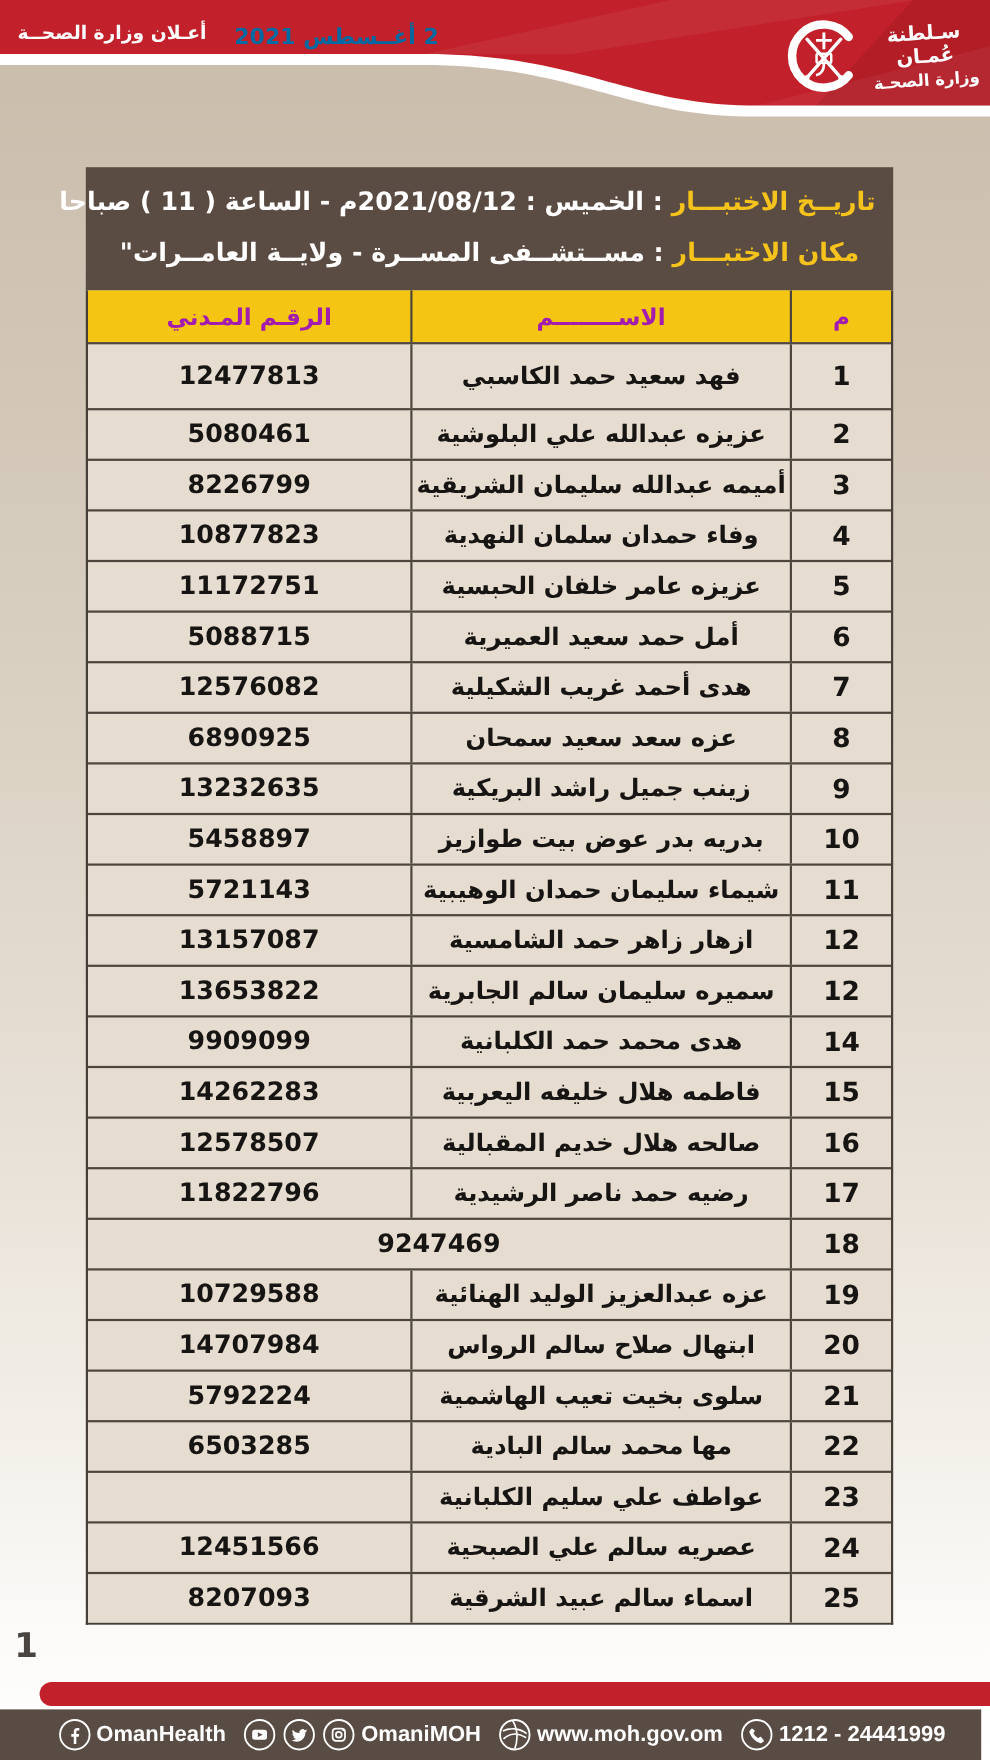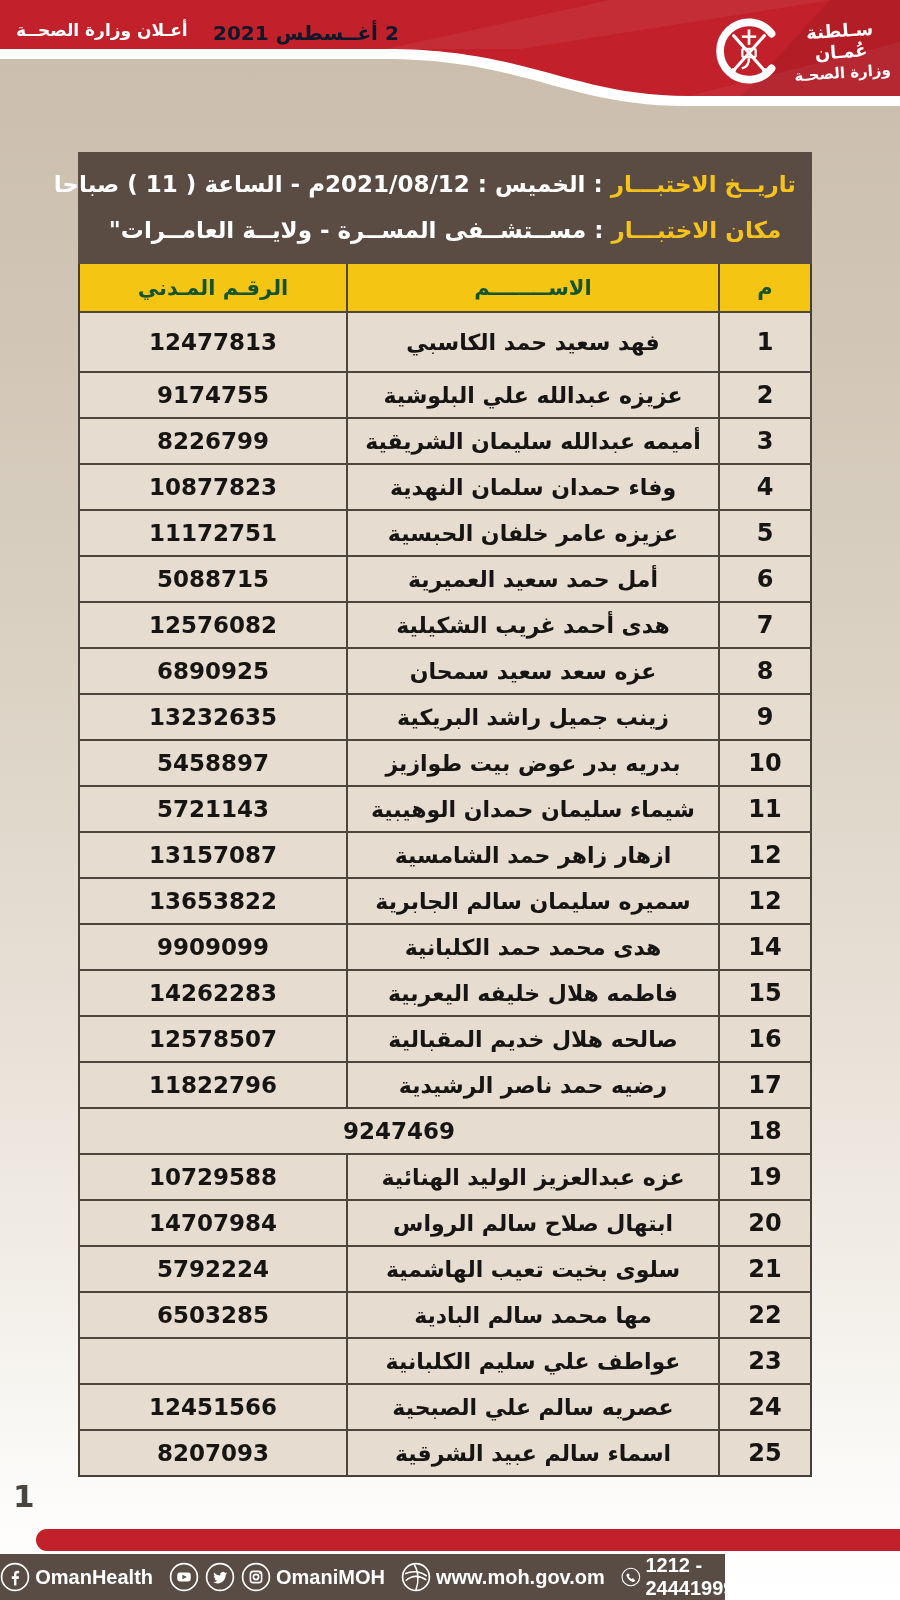--- a/index.html
+++ b/index.html
@@ -7,48 +7,48 @@
   body {
     font-family:"DejaVu Sans", sans-serif;
     width:900px; height:1600px; position:relative; overflow:hidden;
     background:linear-gradient(180deg,#c9bcab 0%,#d0c4b4 18%,#dbd2c4 42%,#e8e1d7 65%,#f3f0ea 82%,#fbfaf8 92%,#ffffff 100%);
   }
   .abs { position:absolute; }
 
   
   .banner-svg { left:0; top:0; width:900px; height:160px; }
   .hdr-title { left:16px; top:20px; color:#fff; font-weight:bold; font-size:17px; direction:rtl; }
-  .hdr-date  { left:213px; top:21px; color:#0f172a; font-weight:bold; font-size:20px; direction:rtl; }
+  .hdr-date  { left:213px; top:21px; color:#0369a1; font-weight:bold; font-size:20px; direction:rtl; }
   .logo { left:700px; top:8px; width:200px; height:90px; }
   .logo-cal { position:absolute; left:86px; top:12px; width:110px; text-align:center;
               color:#fff; direction:rtl; transform:rotate(-4deg); }
   .logo-cal .l1 { font-size:18px; font-weight:bold; letter-spacing:1px; }
   .logo-cal .l2 { font-size:15px; font-weight:bold; margin-top:2px; }
 
   
   .tbl { left:78px; top:152px; width:734px; }
   .info { background:#5a4c42; padding:9px 16px 11px; }
   .info .ln { text-align:center; direction:rtl; font-size:23px; font-weight:bold;
               color:#ffffff; line-height:46px; white-space:nowrap; }
   .info .lbl { color:#f6c21c; }
   .gridwrap { border:2px solid #463f37; border-top:none; }
   .hdr-row { display:flex; background:#f4c512; height:47px; }
   .row { display:flex; background:#e6dccf; height:46px; border-top:2px solid #4e463d; }
   .row.tall { height:60px; }
   .cell { display:flex; align-items:center; justify-content:center; color:#171513; font-weight:bold; }
   .cs { width:92px; border-left:2px solid #4e463d; font-size:24px; }
-  .cn { width:372px; border-left:2px solid #4e463d; font-size:22px; direction:rtl; }
+  .cn { width:345px; border-left:2px solid #4e463d; font-size:22px; direction:rtl; }
   .cc { flex:1; font-size:23px; }
-  .hdr-row .cell { color:#14532d; font-size:21px; }
+  .hdr-row .cell { color:#a21caf; font-size:21px; }
 
   
   .page-num { left:13px; top:1478px; font-size:31px; font-weight:bold; color:#4a4440; }
   .stripe { left:36px; top:1529px; right:0; height:22px; background:#c2202a;
             border-radius:11px 0 0 11px; box-shadow:0 3px 0 0 #ffffff; width:864px; }
-  .footer { left:0; top:1554px; width:725px; height:46px; background:#584c44;
+  .footer { left:0; top:1554px; width:892px; height:46px; background:#584c44;
             display:flex; align-items:center; justify-content:center; gap:16px;padding-left:20px; }
   .fitem { display:flex; align-items:center; gap:5px; }
   .ficons { display:flex; align-items:center; gap:6px; }
   .flabel { color:#fff; font-weight:bold; font-size:20px; font-family:"Liberation Sans", sans-serif; }
   .ficon { width:30px; height:30px; display:block; }
 </style>
 </head>
 <body>
 
 <svg class="abs banner-svg" viewBox="0 0 900 160">
@@ -100,21 +100,21 @@
     </div>
     <div id="rows">
         <div class="row tall" dir="rtl">
           <div class="cell cs">1</div>
           <div class="cell cn">فهد سعيد حمد الكاسبي</div>
           <div class="cell cc">12477813</div>
         </div>
         <div class="row" dir="rtl">
           <div class="cell cs">2</div>
           <div class="cell cn">عزيزه عبدالله علي البلوشية</div>
-          <div class="cell cc">9174755</div>
+          <div class="cell cc">5080461</div>
         </div>
         <div class="row" dir="rtl">
           <div class="cell cs">3</div>
           <div class="cell cn">أميمه عبدالله سليمان الشريقية</div>
           <div class="cell cc">8226799</div>
         </div>
         <div class="row" dir="rtl">
           <div class="cell cs">4</div>
           <div class="cell cn">وفاء حمدان سلمان النهدية</div>
           <div class="cell cc">10877823</div>

